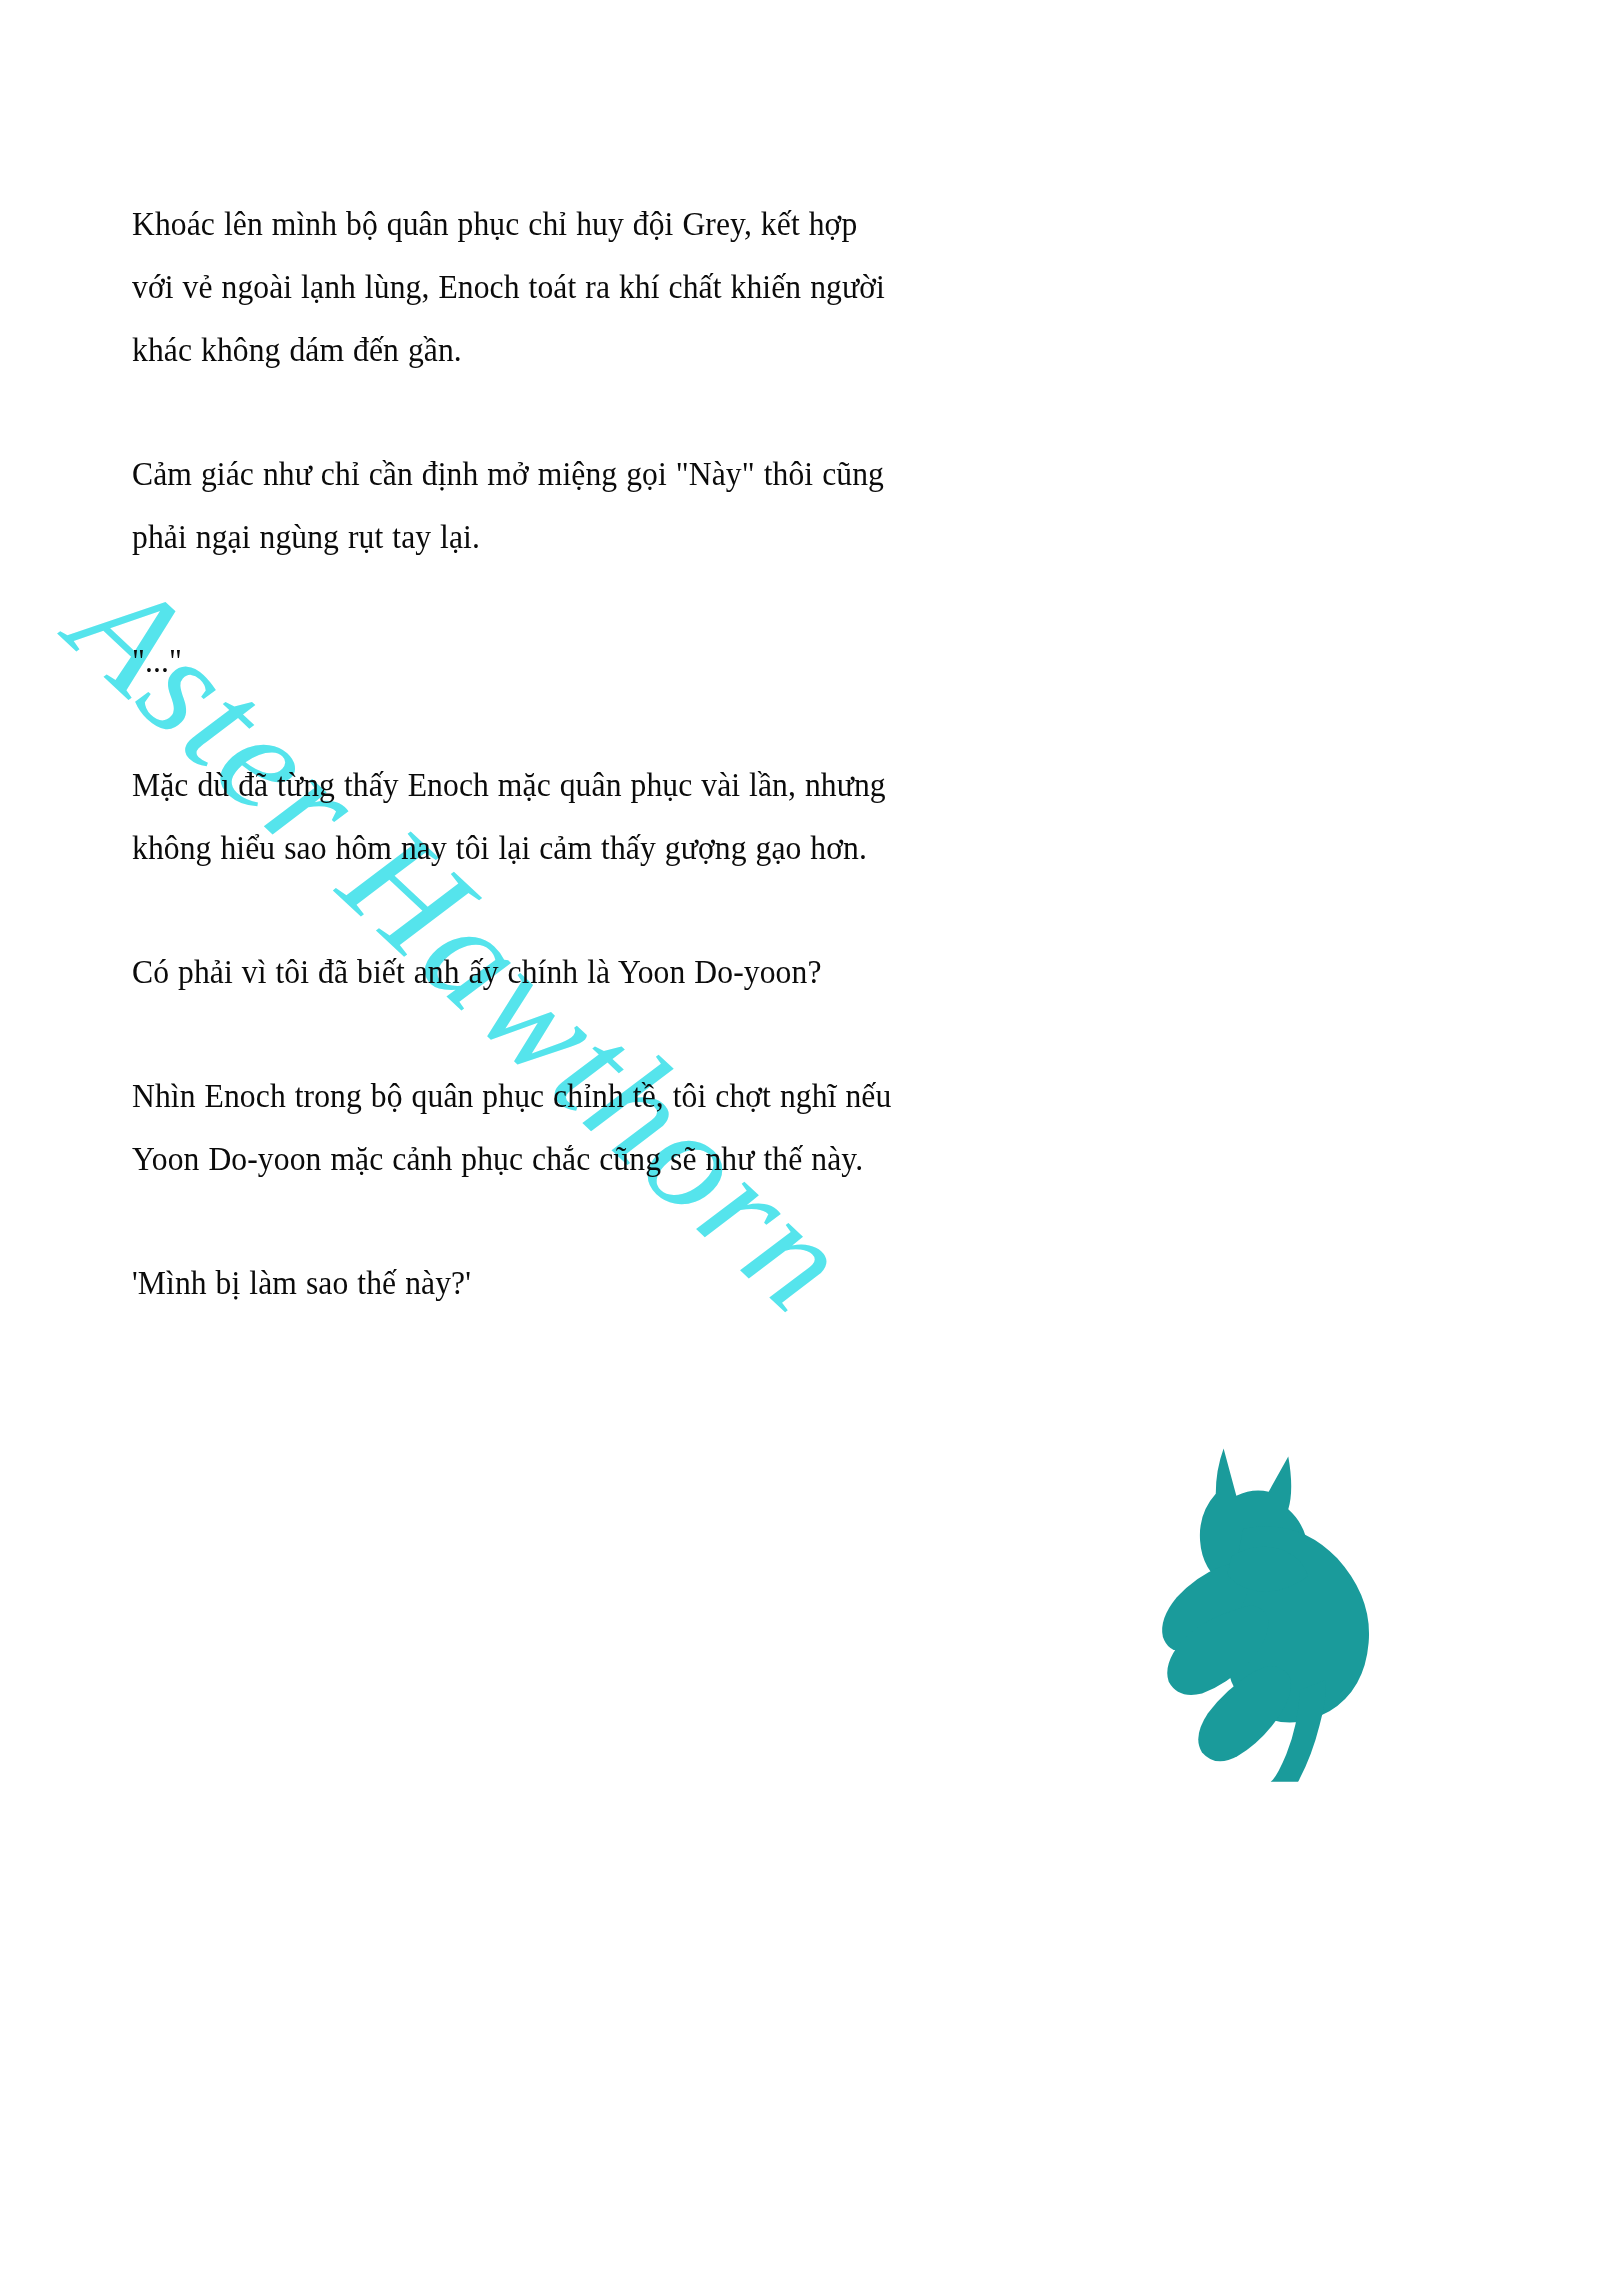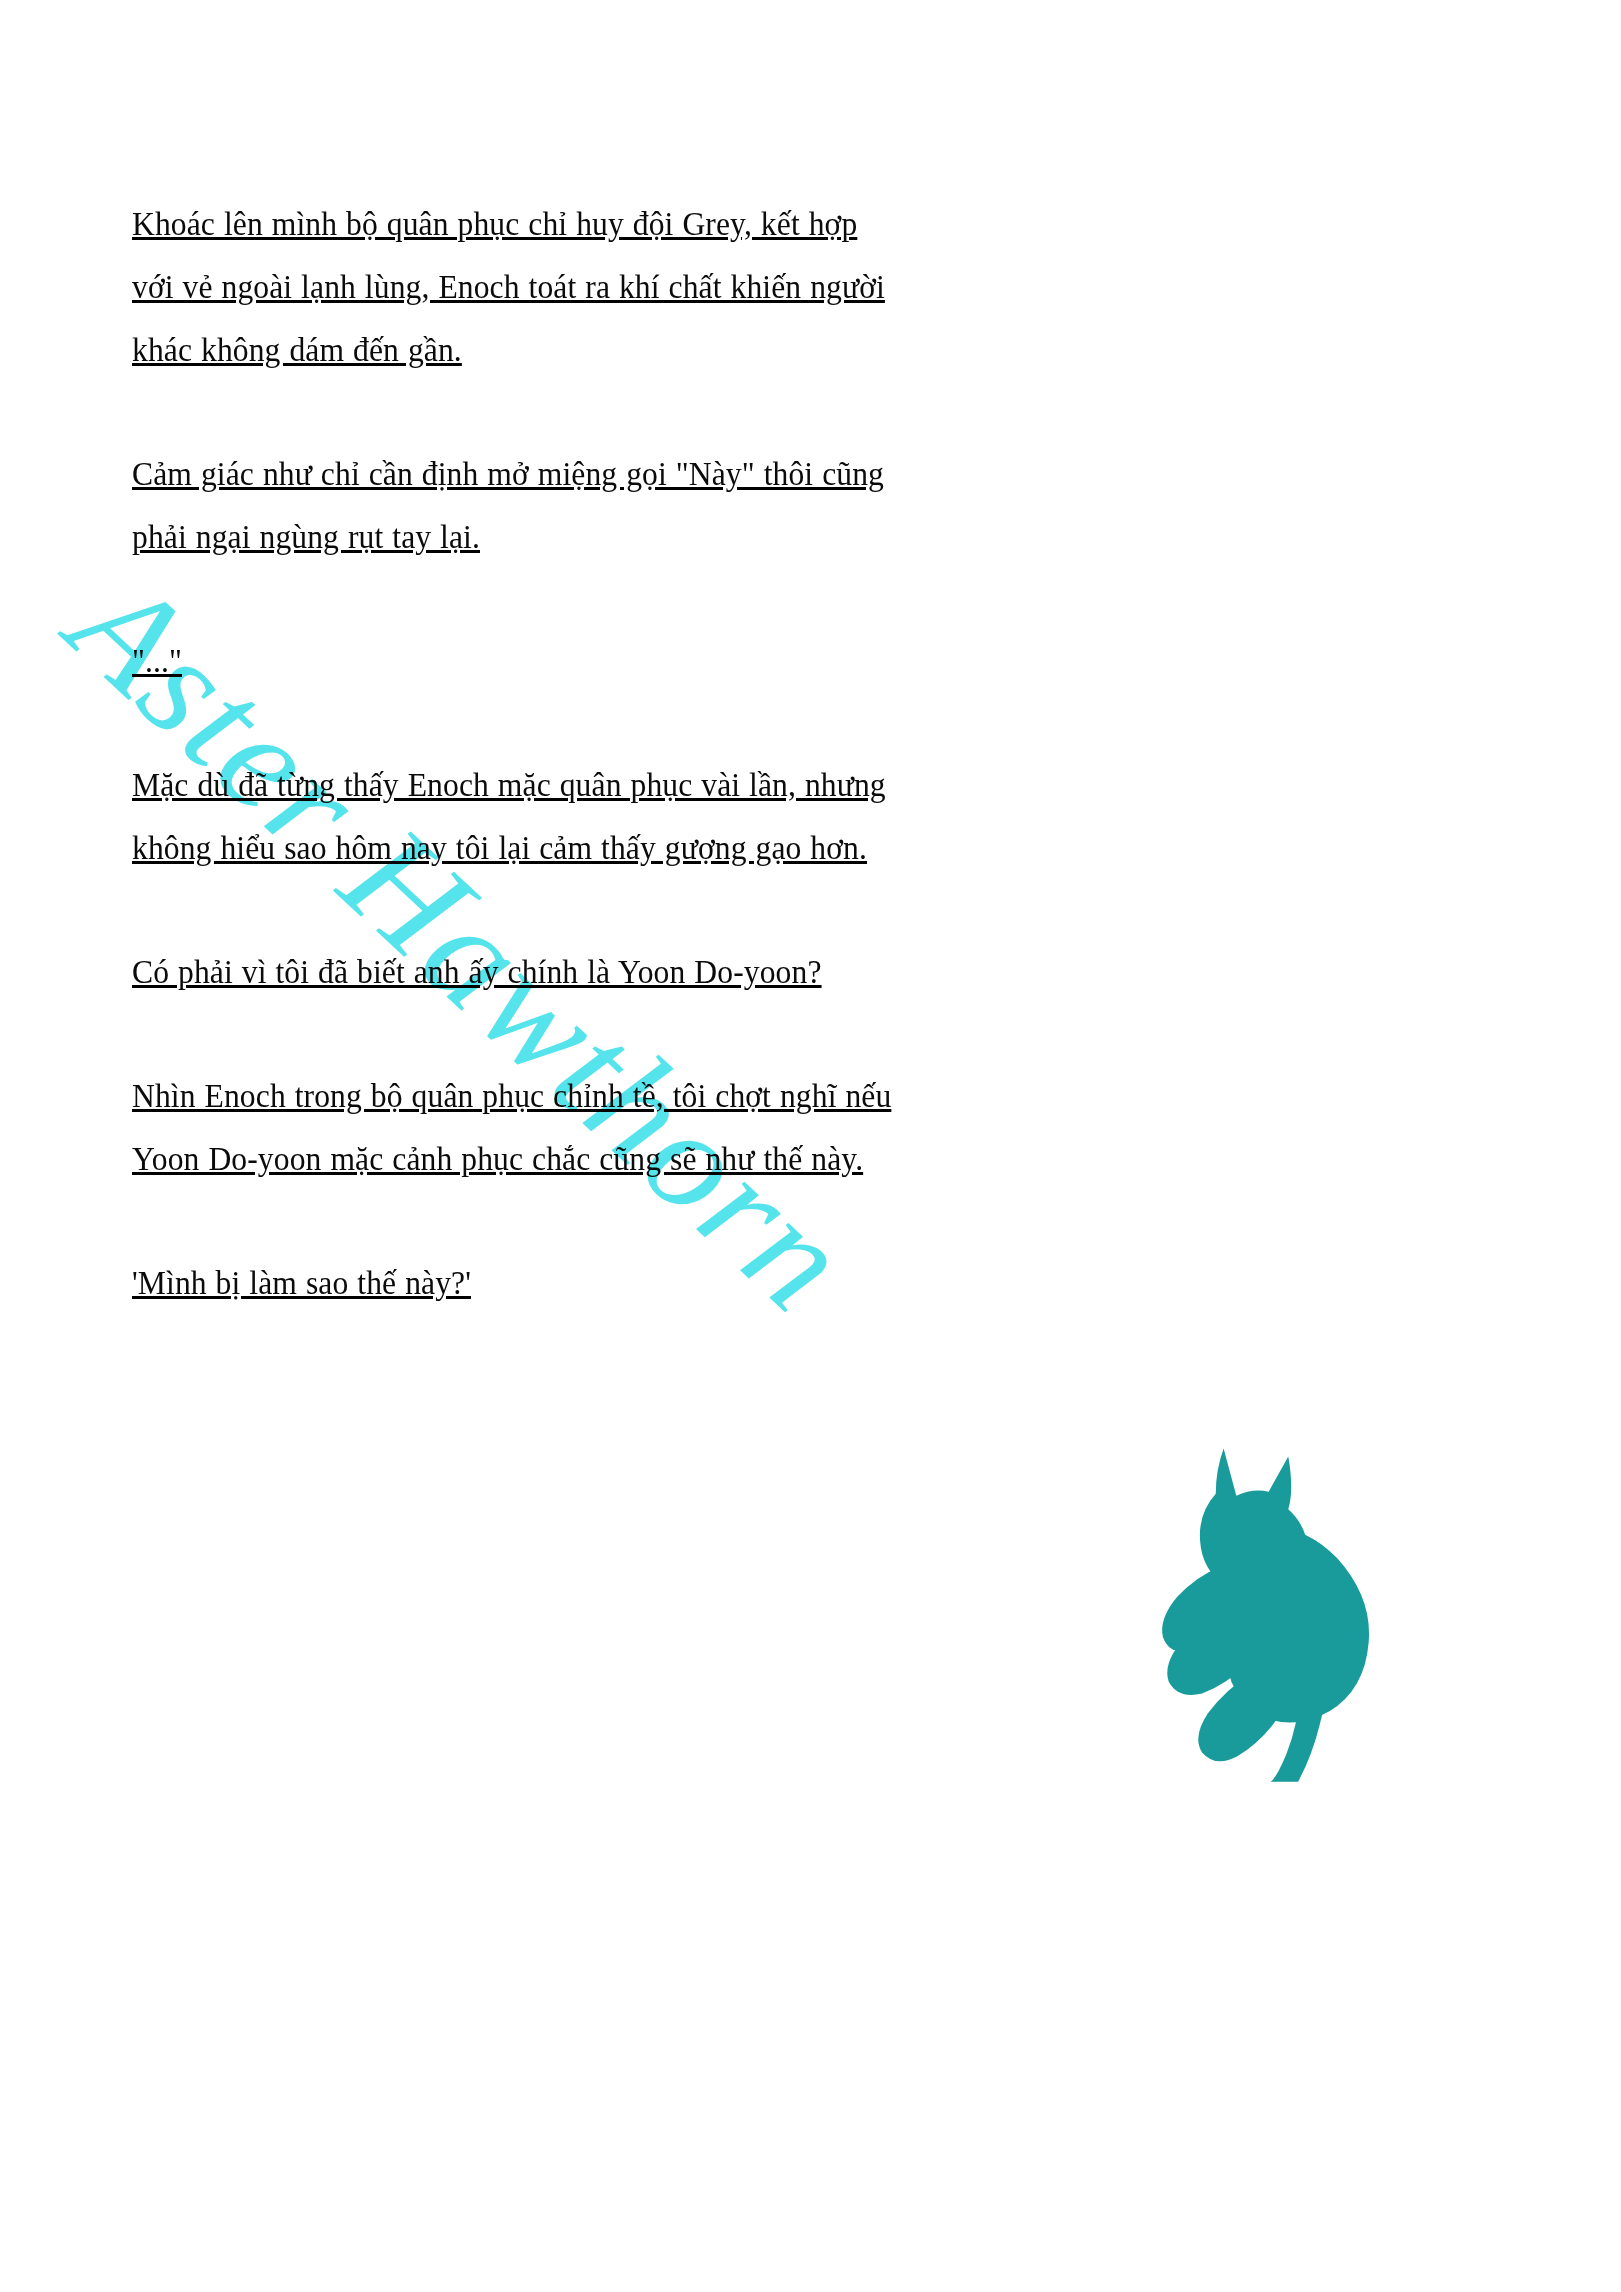--- a/index.html
+++ b/index.html
@@ -54,21 +54,20 @@
   }
   #cat-graphic svg { display: block; width: 100%; height: 100%; }
 
   
   #content {
     position: absolute;
     left: 132px;
     top: 192px;
     width: 818px;
     z-index: 3;
-    text-decoration: underline;
   }
   .para {
     margin: 0 0 61px 0;
     font-size: 34px;
     line-height: 63px;
     color: #0b0b0b;
     font-family: "Liberation Serif", "DejaVu Serif", serif;
     font-stretch: condensed;
     transform: scaleX(0.93);
     transform-origin: left center;

